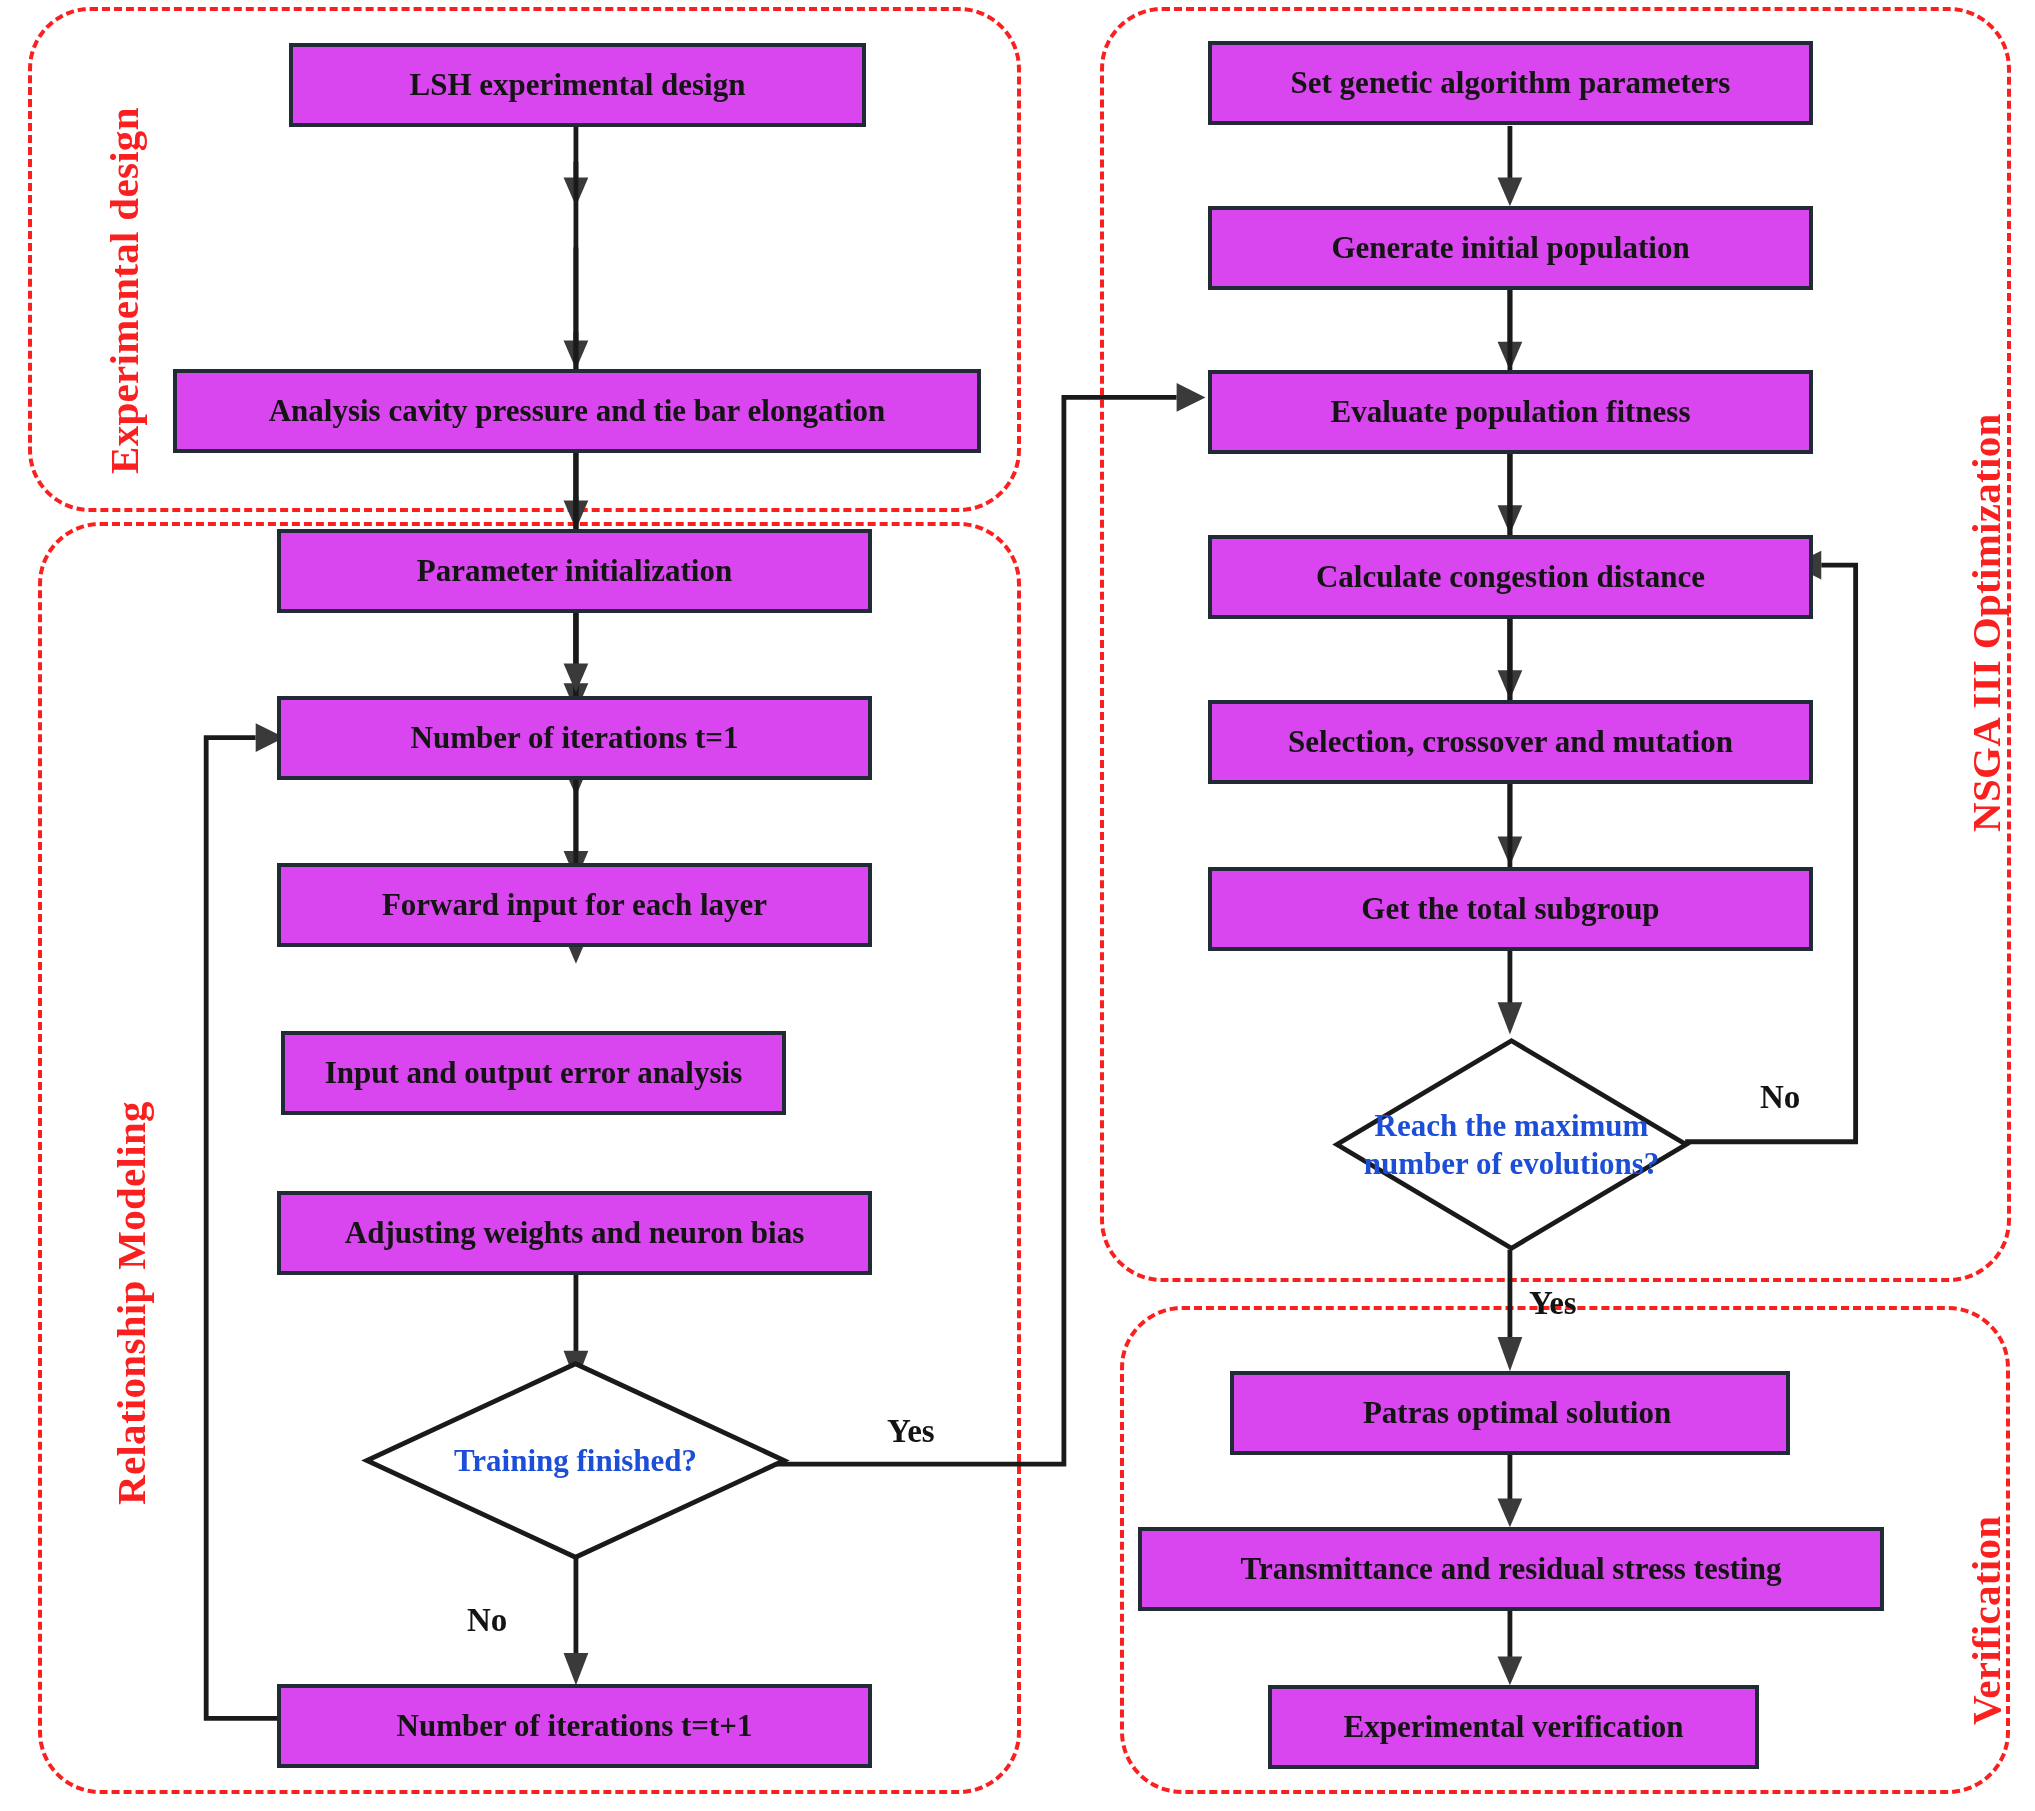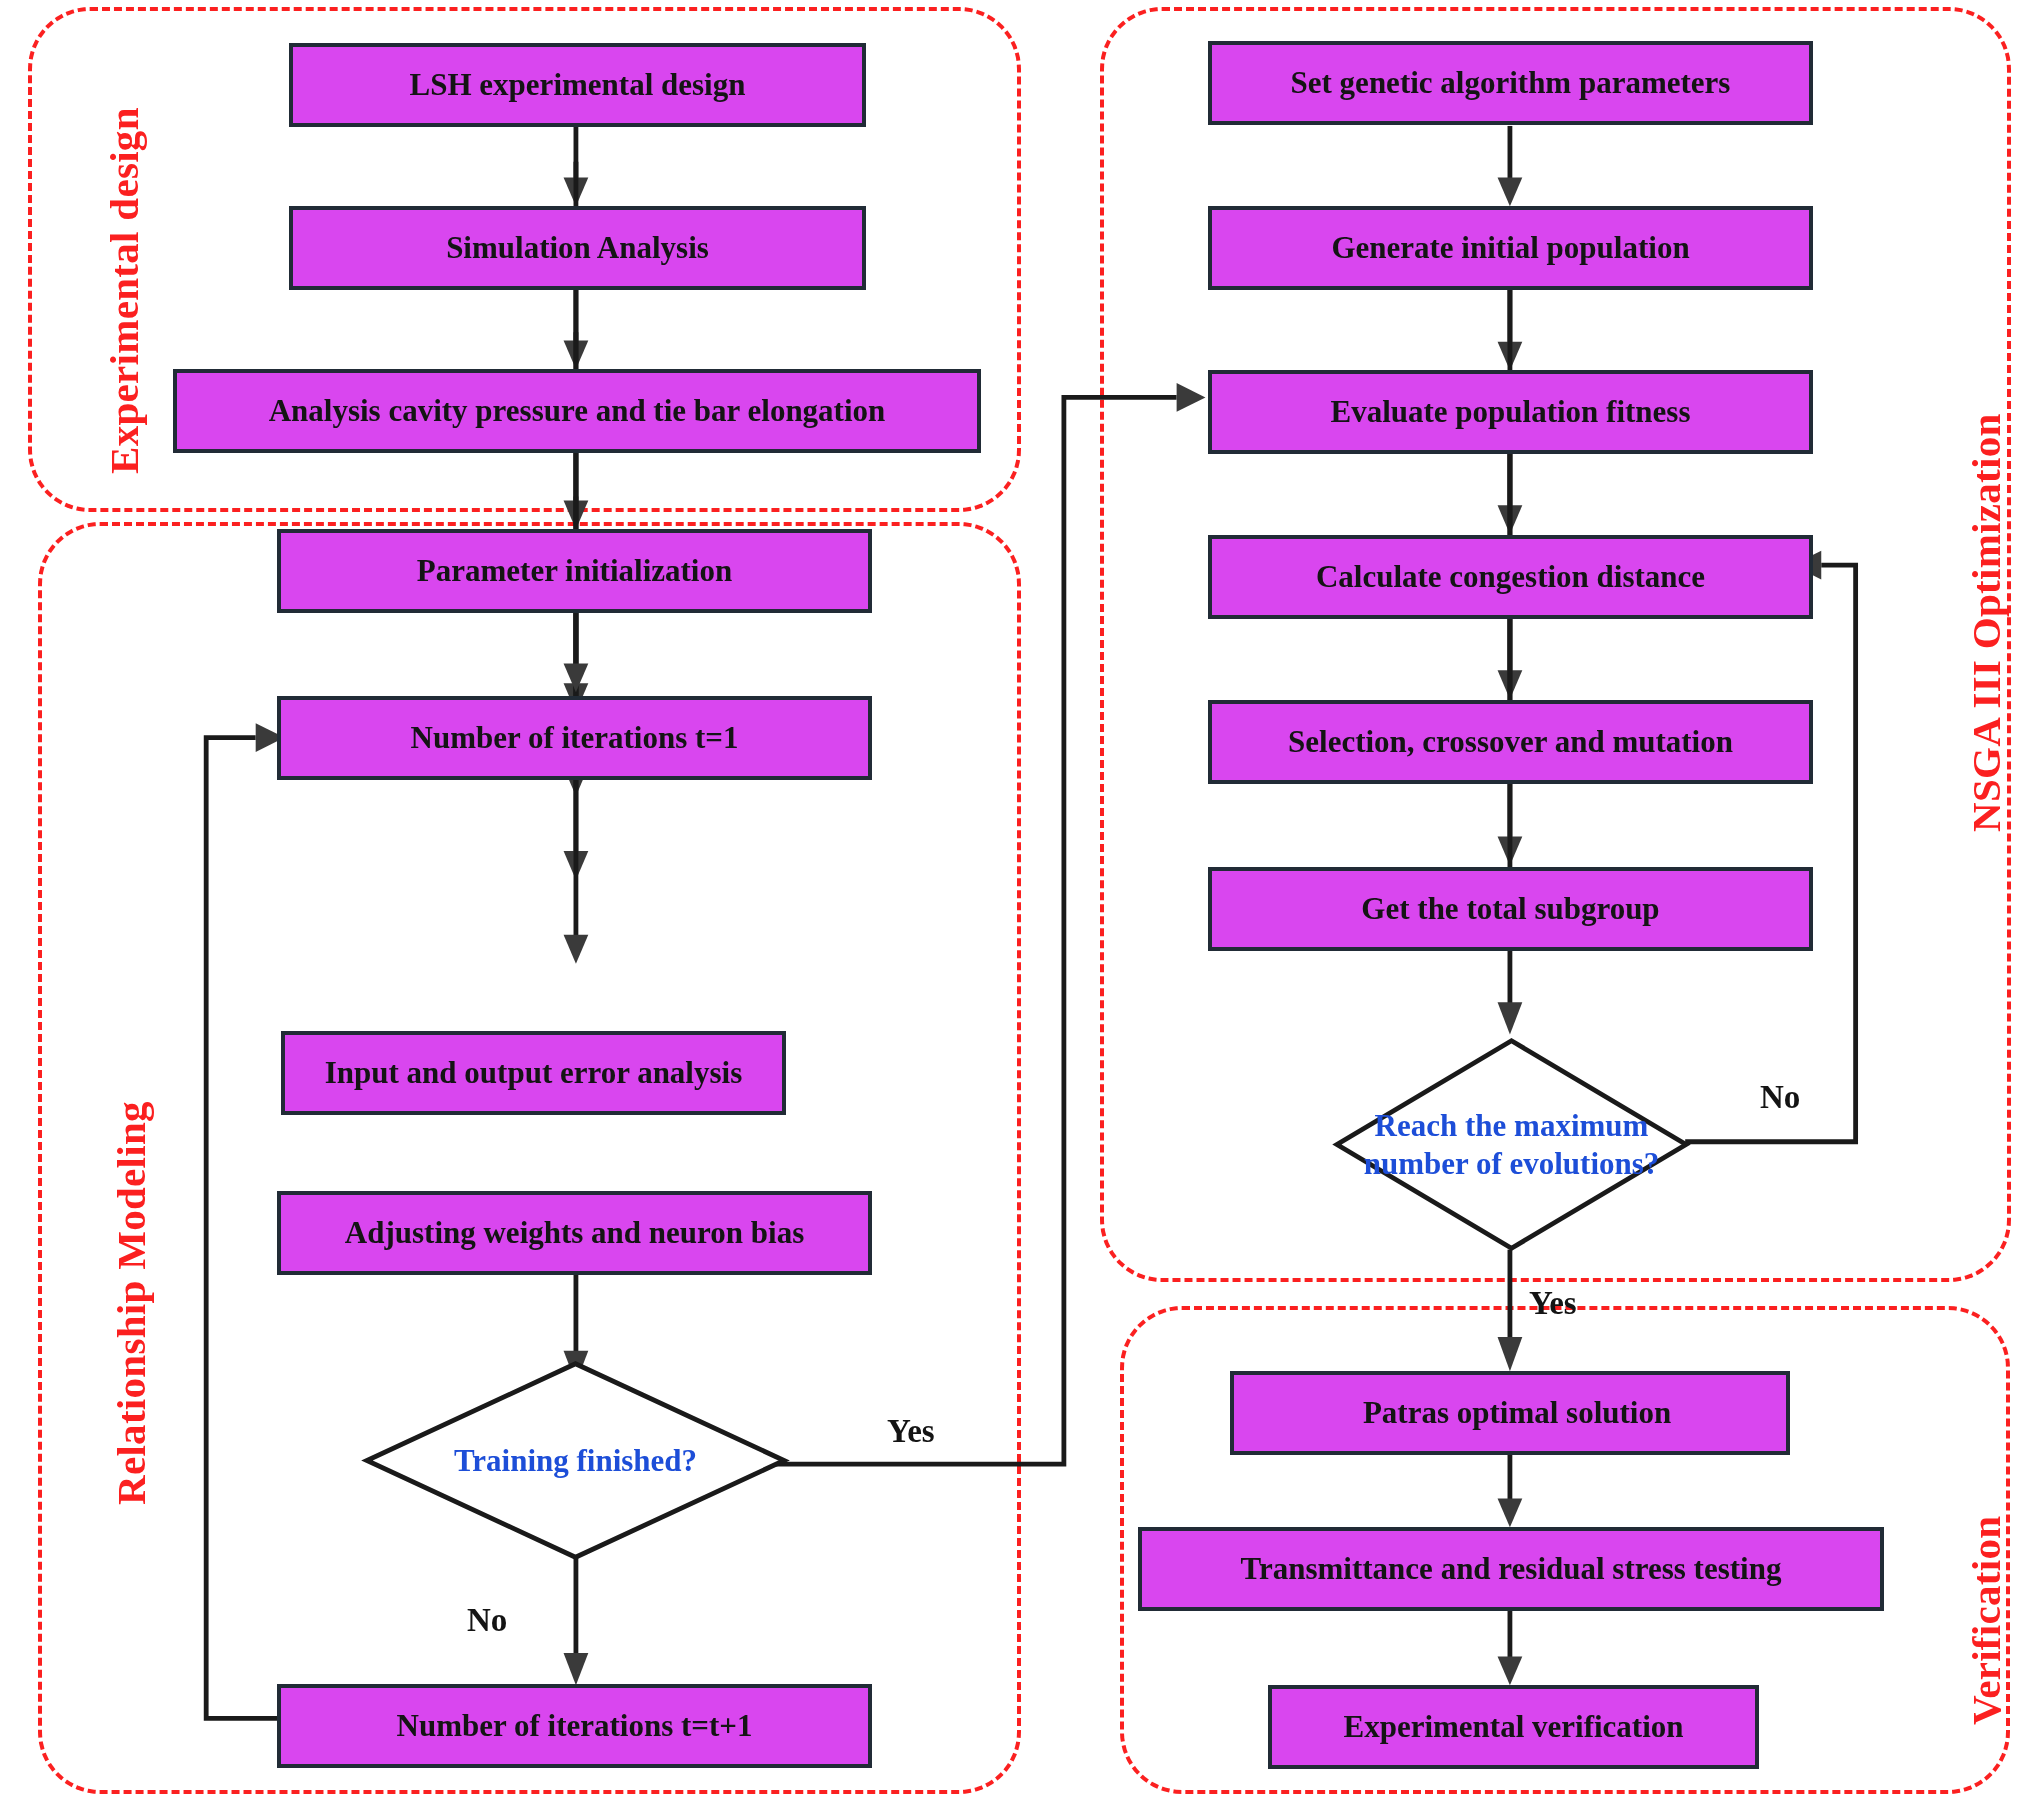--- a/index.html
+++ b/index.html
@@ -186,28 +186,28 @@
 
     <line x1="2197" y1="2110" x2="2197" y2="2190"></line>
     <polygon points="2179,2180 2215,2180 2197,2222"></polygon>
 
     <line x1="2197" y1="2240" x2="2197" y2="2420"></line>
     <polygon points="2179,2410 2215,2410 2197,2452"></polygon>
   </svg>
 
   <div class="node" style="left:289px; top:43px; width:577px; height:84px;">LSH experimental design</div>
 
-  <div class="node" style="left:289px; top:206px; width:577px; height:84px;">Simulation Analysis</div>
 
   <div class="node" style="left:173px; top:369px; width:808px; height:84px;">Analysis cavity pressure and tie bar elongation</div>
 
   <div class="node" style="left:277px; top:529px; width:595px; height:84px;">Parameter initialization</div>
 
   <div class="node" style="left:277px; top:696px; width:595px; height:84px;">Number of iterations t=1</div>
 
+  <div class="node" style="left:277px; top:863px; width:595px; height:84px;">Forward input for each layer</div>
 
   <div class="node" style="left:269px; top:1031px; width:505px; height:84px;margin-left:12px;">Input and output error analysis</div>
 
   <div class="node" style="left:277px; top:1191px; width:595px; height:84px;">Adjusting weights and neuron bias</div>
 
   <div class="node" style="left:277px; top:1684px; width:595px; height:84px;">Number of iterations t=t+1</div>
 
   <div class="diamond-wrap" style="left:364px; top:1361px; width:423px; height:199px;">
     <svg width="423" height="199" viewBox="0 0 616 290" xmlns="http://www.w3.org/2000/svg">
       <polygon points="308,4 612,145 308,286 4,145" fill="#ffffff" stroke="#1a1a1a" stroke-width="7"></polygon>

